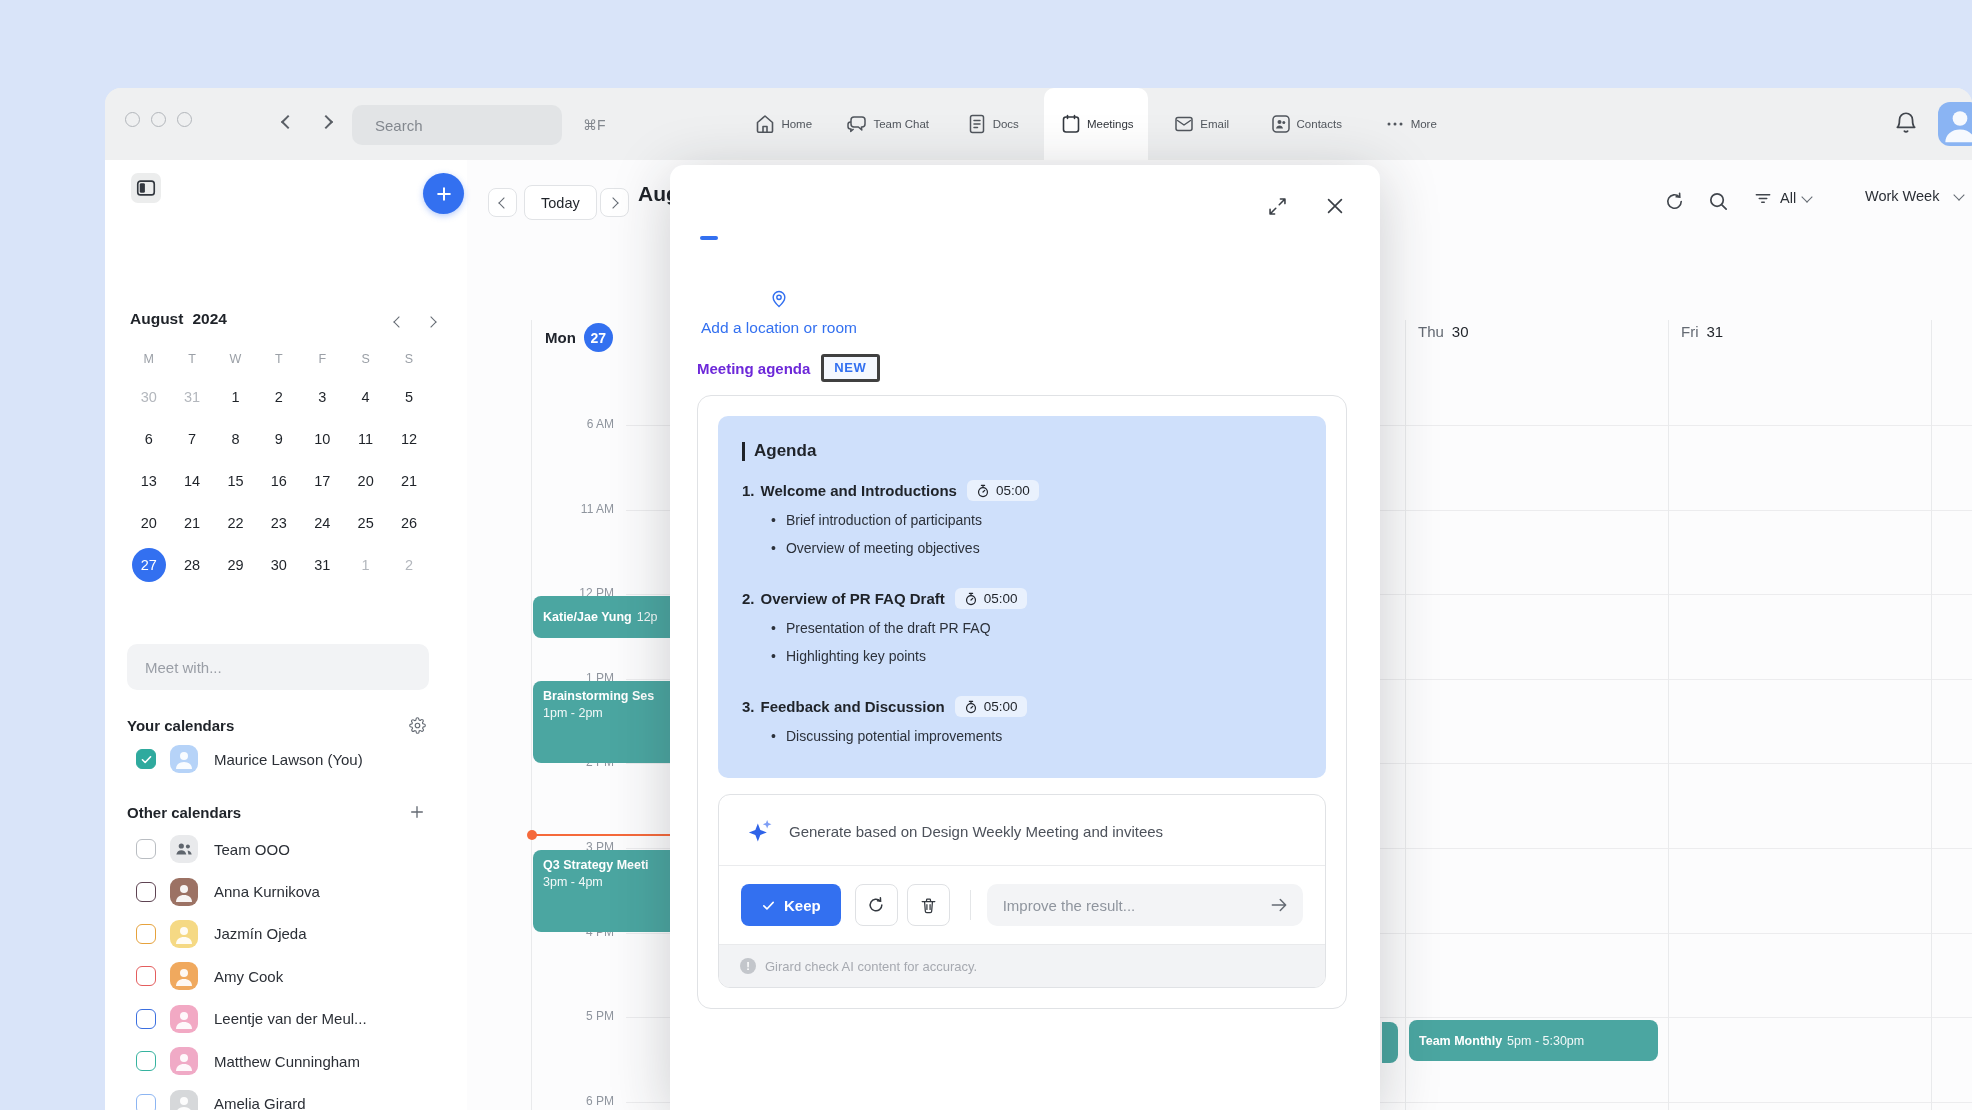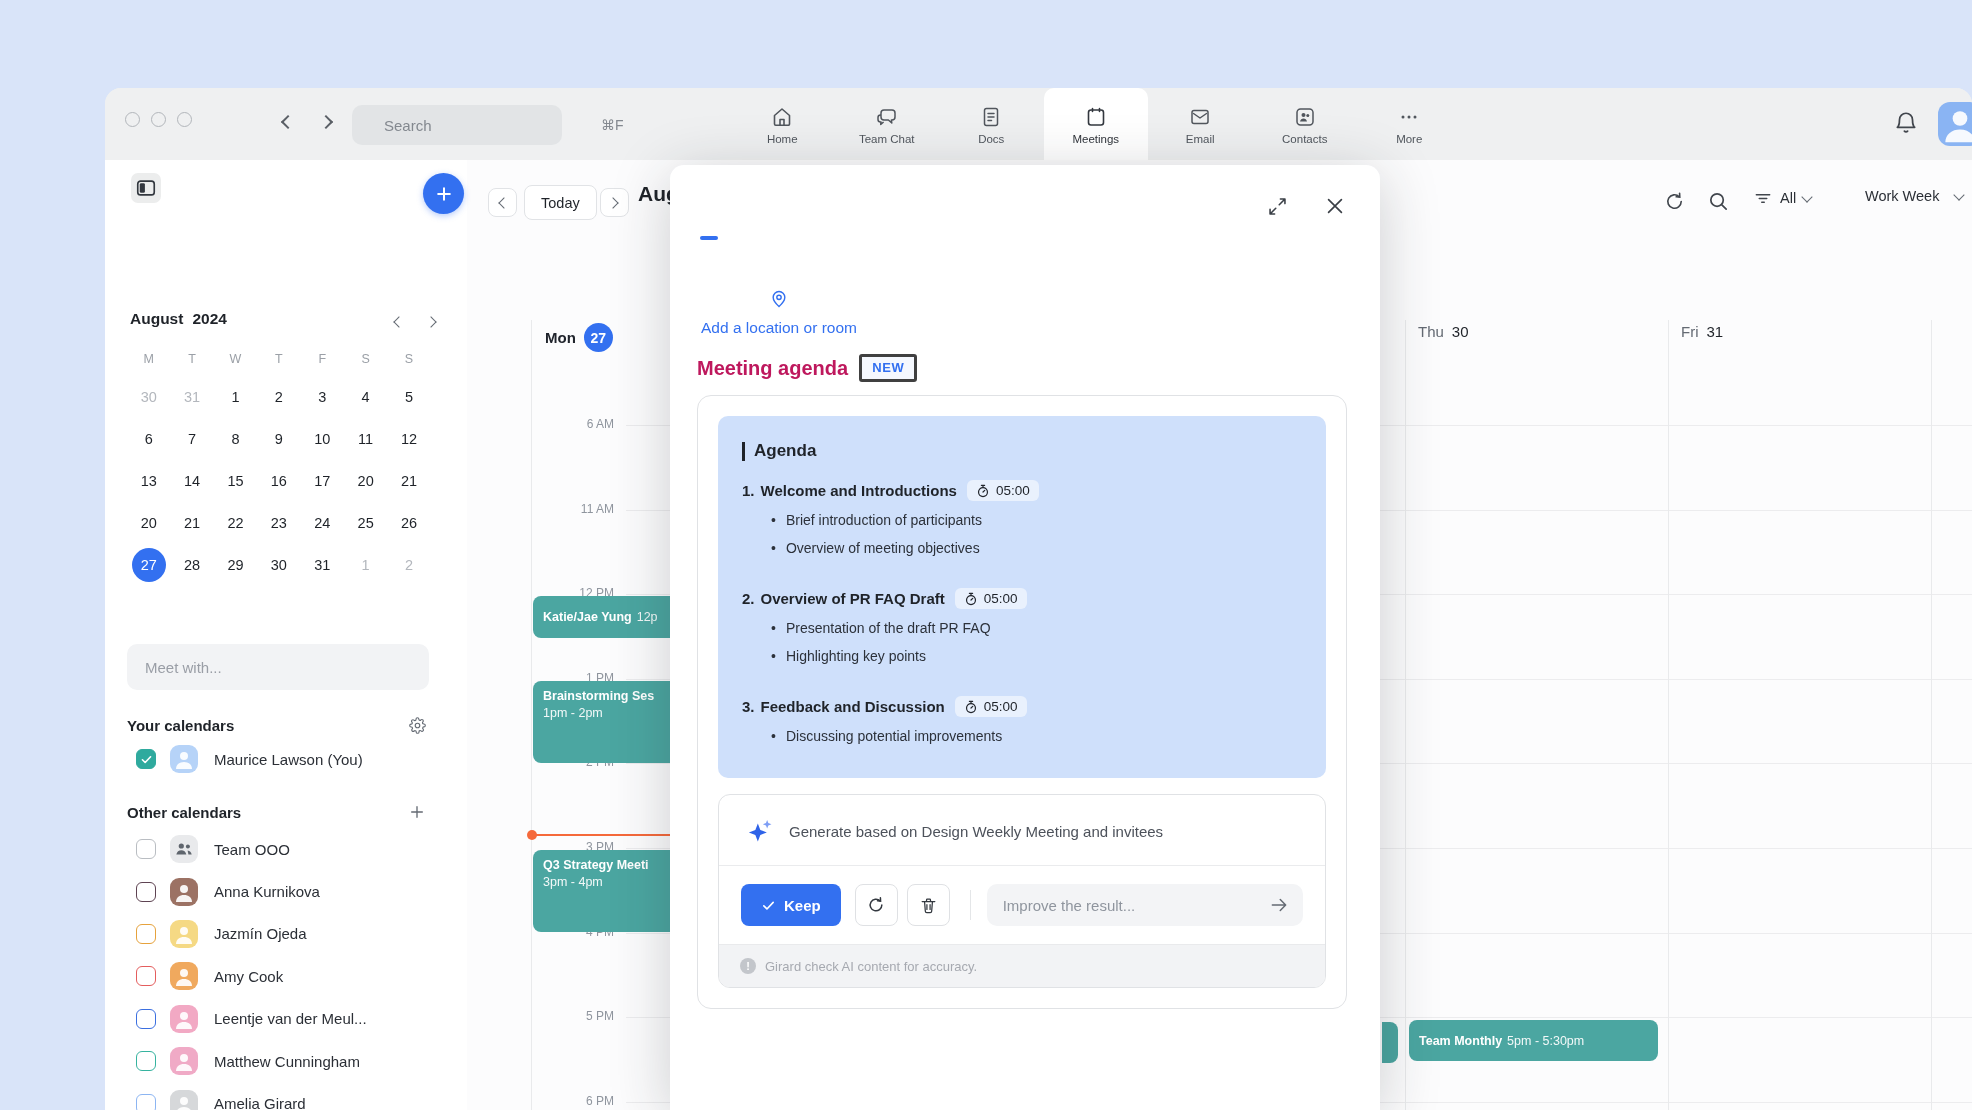--- a/index.html
+++ b/index.html
@@ -6,27 +6,27 @@
   html,body { width:1972px; height:1110px; overflow:hidden; }
   body { font-family:"Liberation Sans","DejaVu Sans",sans-serif; background:#d9e4f9; position:relative; color:#1f2329; }
 
   
   #window { position:absolute; left:105px; top:88px; right:0; bottom:0; background:#eff0f1; border-radius:16px 16px 0 0; overflow:hidden; }
   #topbar { position:absolute; left:0; top:0; right:0; height:72px; background:#eff0f1; }
   .traffic { position:absolute; top:24px; width:15px; height:15px; border:1.5px solid #b2b6bb; border-radius:50%; }
   .navchev { position:absolute; top:29px; width:10px; height:10px; border-right:2px solid #5a5f66; border-top:2px solid #5a5f66; }
   .chev-left { transform:rotate(-135deg); }
   .chev-right { transform:rotate(45deg); }
-  #searchbox { position:absolute; left:247px; top:17px; width:210px; height:40px; background:#e2e4e6; border-radius:10px; display:flex; align-items:center; padding:0 14px; gap:18px; }
+  #searchbox { position:absolute; left:247px; top:17px; width:210px; height:40px; background:#e2e4e6; border-radius:10px; display:flex; align-items:center; padding:0 14px; gap:9px; }
   #searchbox input { flex:1; border:none; background:transparent; outline:none; font-size:15px; color:#5f646b; font-family:inherit; }
   #searchbox input::placeholder { color:#83888f; }
   .kbd { font-size:14px; color:#83888f; }
 
   #tabs { position:absolute; left:625px; top:0; width:732px; height:72px; display:flex; }
-  .tab { width:104.5px; height:72px; display:flex; flex-direction:column; align-items:center; justify-content:center; gap:3px; cursor:pointer; position:relative; }
+  .tab { width:104.5px; height:72px; display:flex; flex-direction:row; align-items:center; justify-content:center; gap:3px; cursor:pointer; position:relative; }
   .tab.active { background:#ffffff; border-radius:10px 10px 0 0; }
   .tab .tico { width:26px; height:26px; display:flex; align-items:center; justify-content:center; }
   .tab .tlabel { font-size:11.5px; color:#51565d; }
   .tab.active .tlabel { color:#31353b; }
 
   #bell { position:absolute; top:22px; left:1788px; width:26px; height:26px; }
   #topbar-avatar { position:absolute; top:14px; left:1833px; width:44px; height:44px; border-radius:12px; background:#8ab4f3; overflow:hidden; }
   #topbar-avatar svg { width:44px; height:44px; }
 
   
@@ -107,21 +107,21 @@
 
   
   #modal { position:absolute; left:670px; top:165px; width:710px; height:945px; background:#fff; border-radius:14px 14px 0 0; box-shadow:0 10px 60px rgba(31,35,41,.22); z-index:50; }
   .mbtn { position:absolute; top:28px; width:26px; height:26px; display:flex; align-items:center; justify-content:center; cursor:pointer; }
   #expand-btn { left:594px; }
   #close-btn { left:652px; }
   #blue-dash { position:absolute; left:30px; top:71px; width:18px; height:3.5px; background:#3370f0; border-radius:2px; }
   #location-row { position:absolute; left:31px; top:124px; display:flex; align-items:center; gap:10px;flex-direction:column; }
   #location-row .loc-label { color:#3370f0; font-size:15.5px; cursor:pointer; }
   #agenda-sec-head { position:absolute; left:27px; top:189px; display:flex; align-items:center; gap:11px; }
-  #agenda-sec-head .sec-t { font-size:20px; font-weight:bold; color:#be185d; }
+  #agenda-sec-head .sec-t { font-size:15px; font-weight:bold; color:#6d28d9; }
   #new-badge { border:3px solid #404040; background:#f5f8fe; color:#3370f0; font-size:13px; font-weight:bold; letter-spacing:.6px; border-radius:3px; padding:3px 10px 4px; }
 
   #agenda-card { position:absolute; left:27px; top:230px; width:650px; background:#fff; border:1px solid #e0e2e5; border-radius:14px; padding:20px; }
   #agenda-blue { background:#cfe0fb; border-radius:10px; padding:25px 24px 26px; }
   #ag-head { display:flex; align-items:center; margin-bottom:19px; }
   #ag-head .cursor-bar { width:3px; height:19px; background:#1f2329; margin-right:9px; }
   #ag-head .ag-title-t { font-size:17px; font-weight:bold; color:#1f2329; }
   .ag-item { margin-bottom:26px; }
   .ag-item:last-child { margin-bottom:2px; }
   .ag-title { font-size:15px; font-weight:bold; color:#1f2329; display:flex; align-items:center; margin-bottom:5px; }

